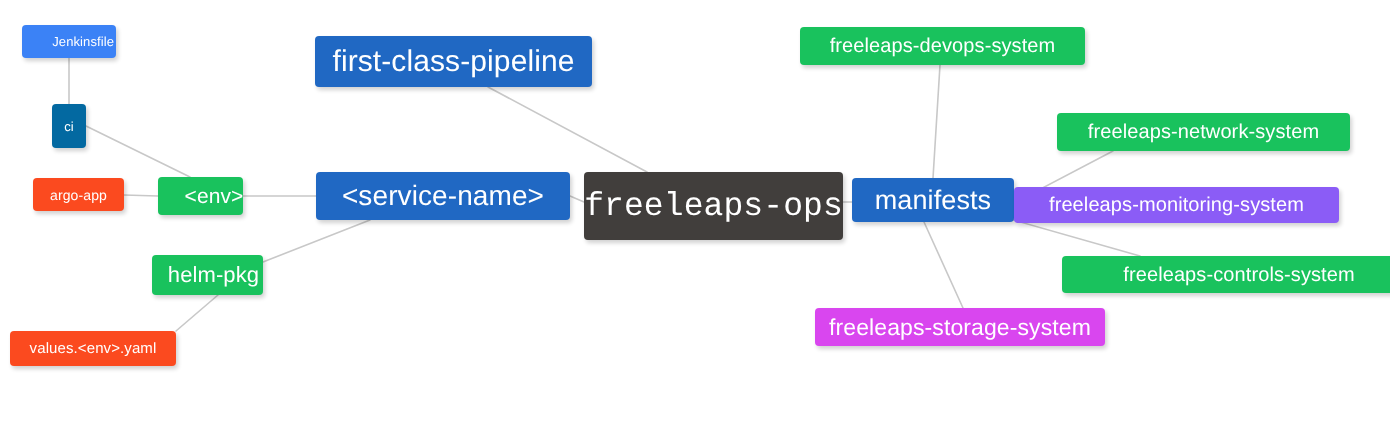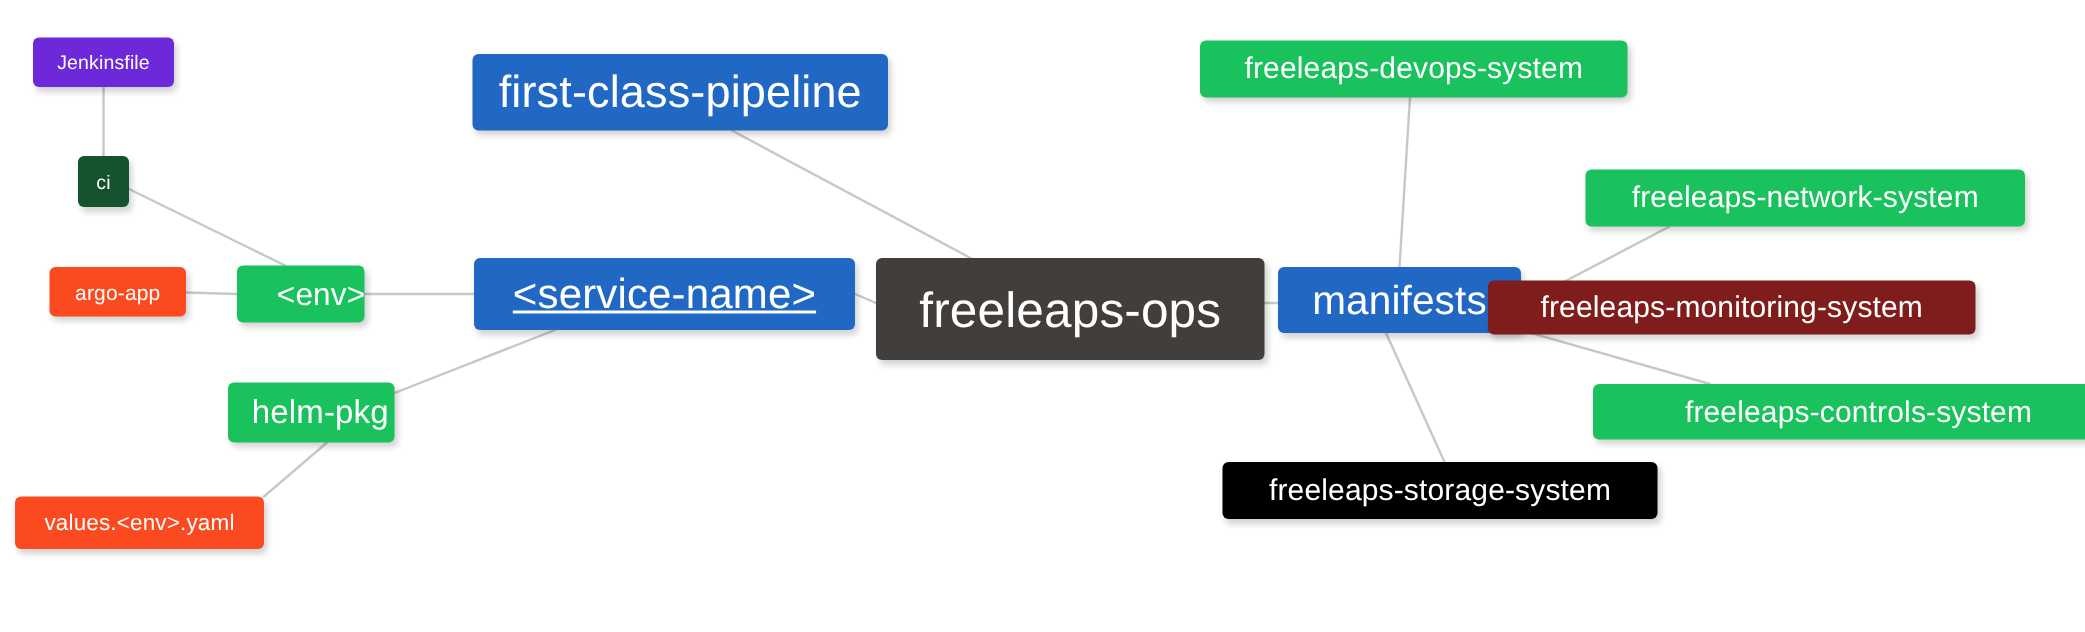--- a/index.html
+++ b/index.html
@@ -60,59 +60,59 @@
       <line x1="570" y1="196" x2="584" y2="202" stroke="#c8c8c8" stroke-width="1.6" stroke-linecap="round"></line>
       <line x1="488" y1="87" x2="647" y2="172" stroke="#c8c8c8" stroke-width="1.6" stroke-linecap="round"></line>
       <line x1="843" y1="202" x2="852" y2="202" stroke="#c8c8c8" stroke-width="1.6" stroke-linecap="round"></line>
       <line x1="933" y1="178" x2="940" y2="65" stroke="#c8c8c8" stroke-width="1.6" stroke-linecap="round"></line>
       <line x1="1010" y1="205" x2="1113" y2="151" stroke="#c8c8c8" stroke-width="1.6" stroke-linecap="round"></line>
       <line x1="1010" y1="205" x2="1050" y2="205" stroke="#c8c8c8" stroke-width="1.6" stroke-linecap="round"></line>
       <line x1="1010" y1="219" x2="1140" y2="256" stroke="#c8c8c8" stroke-width="1.6" stroke-linecap="round"></line>
       <line x1="924" y1="222" x2="963" y2="308" stroke="#c8c8c8" stroke-width="1.6" stroke-linecap="round"></line>
     </svg>
   <div id="node-layer">
-      <div class="node" style="left: 22px; top: 25px; width: 94px; height: 33px; background: #6d28d9; font-size: 13px;">
+      <div class="node" style="left: 22px; top: 25px; width: 94px; height: 33px; background: #3b82f6; font-size: 13px; justify-content: flex-end;">
         <span class="node-label">Jenkinsfile</span>
       </div>
-      <div class="node" style="left: 52px; top: 104px; width: 34px; height: 34px; background: #14532d; font-size: 13px;">
+      <div class="node" style="left: 52px; top: 104px; width: 34px; height: 44px; background: #0369a1; font-size: 13px;">
         <span class="node-label">ci</span>
       </div>
       <div class="node" style="left: 33px; top: 178px; width: 91px; height: 33px; background: rgb(251, 74, 31); font-size: 14px;">
         <span class="node-label">argo-app</span>
       </div>
       <div class="node" style="left: 10px; top: 331px; width: 166px; height: 35px; background: rgb(251, 74, 31); font-size: 15px; justify-content: center;">
         <span class="node-label">values.&lt;env&gt;.yaml</span>
       </div>
       <div class="node" style="left: 158px; top: 177px; width: 85px; height: 38px; background: rgb(25, 194, 93); font-size: 21px; padding-left: 27px;">
         <span class="node-label">&lt;env&gt;</span>
       </div>
       <div class="node" style="left: 152px; top: 255px; width: 111px; height: 40px; background: rgb(25, 194, 93); font-size: 22px; padding-left: 12px;">
         <span class="node-label">helm-pkg</span>
       </div>
       <div class="node" style="left: 315px; top: 36px; width: 277px; height: 51px; background: rgb(32, 104, 195); font-size: 30px; align-items: center;">
         <span class="node-label">first-class-pipeline</span>
       </div>
-      <div class="node" style="left: 316px; top: 172px; width: 254px; height: 48px; background: rgb(32, 104, 195); font-size: 28px; text-decoration: underline;">
+      <div class="node" style="left: 316px; top: 172px; width: 254px; height: 48px; background: rgb(32, 104, 195); font-size: 28px;">
         <span class="node-label">&lt;service-name&gt;</span>
       </div>
-      <div class="node" style="left: 584px; top: 172px; width: 259px; height: 68px; background: rgb(65, 62, 60); font-size: 33px;">
+      <div class="node" style="left: 584px; top: 172px; width: 259px; height: 68px; background: rgb(65, 62, 60); font-size: 33px; font-family: Liberation Mono, monospace;">
         <span class="node-label">freeleaps-ops</span>
       </div>
       <div class="node" style="left: 852px; top: 178px; width: 162px; height: 44px; background: rgb(32, 104, 195); font-size: 27px;">
         <span class="node-label">manifests</span>
       </div>
       <div class="node" style="left: 800px; top: 27px; width: 285px; height: 38px; background: rgb(25, 194, 93); font-size: 20px;">
         <span class="node-label">freeleaps-devops-system</span>
       </div>
       <div class="node" style="left: 1057px; top: 113px; width: 293px; height: 38px; background: rgb(25, 194, 93); font-size: 20px;">
         <span class="node-label">freeleaps-network-system</span>
       </div>
-      <div class="node" style="left: 992px; top: 187px; width: 325px; height: 36px; background: #7f1d1d; font-size: 20px;">
+      <div class="node" style="left: 1014px; top: 187px; width: 325px; height: 36px; background: #8b5cf6; font-size: 20px;">
         <span class="node-label">freeleaps-monitoring-system</span>
       </div>
       <div class="node" style="left: 1062px; top: 256px; width: 354px; height: 37px; background: rgb(25, 194, 93); font-size: 20px;">
         <span class="node-label">freeleaps-controls-system</span>
       </div>
-      <div class="node" style="left: 815px; top: 308px; width: 290px; height: 38px; background: #000000; font-size: 20px;">
+      <div class="node" style="left: 815px; top: 308px; width: 290px; height: 38px; background: #d946ef; font-size: 23px;">
         <span class="node-label">freeleaps-storage-system</span>
       </div>
     </div>
 </div>
 
 </body></html>

